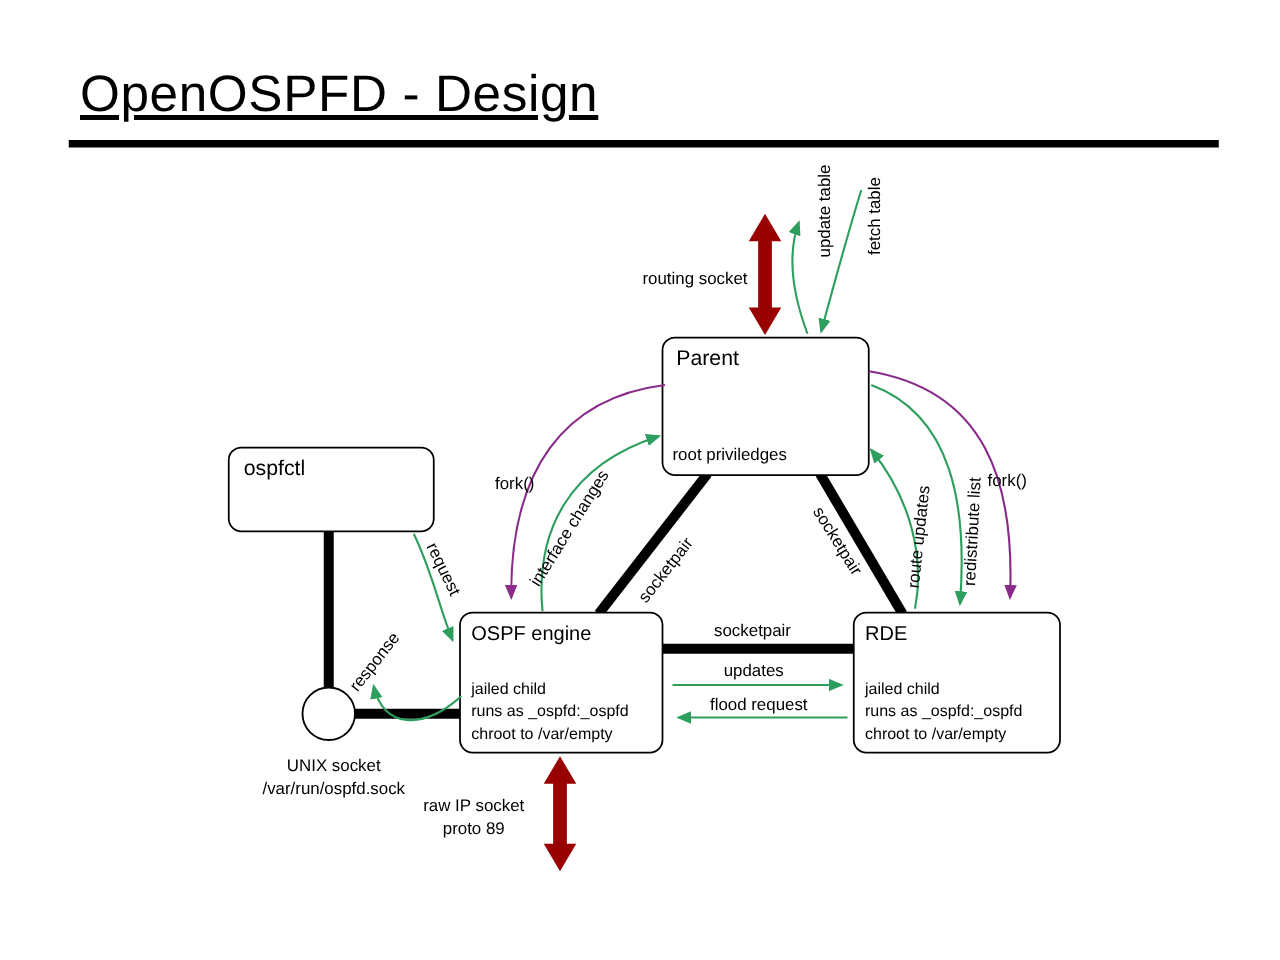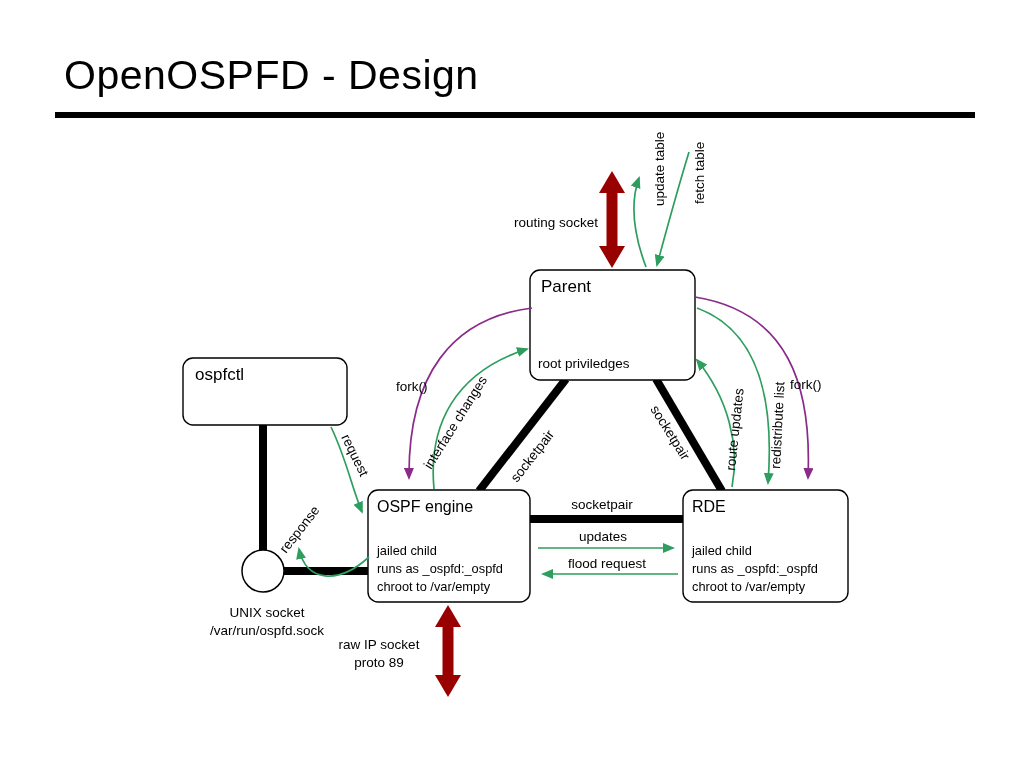--- a/index.html
+++ b/index.html
@@ -1,18 +1,18 @@
 <!DOCTYPE html>
 <html style="--arrow-green: #2e9e5e; --arrow-purple: #8a2b8a; --arrow-darkred: #990000;"><head>
 <meta charset="utf-8">
 <style>
   html,body{margin:0;padding:0;background:#fff;}
   .slide{position:relative;width:1024px;height:768px;background:#ffffff;overflow:hidden;
          font-family:"Liberation Sans",sans-serif;}
-  .title{position:absolute;left:64px;top:52px;font-size:41px;color:#000;letter-spacing:0.5px;}
+  .title{position:absolute;left:64px;top:52px;font-size:41px;color:#000;letter-spacing:0.5px;text-decoration:underline;}
   .rule{position:absolute;left:55px;top:112px;width:920px;height:6px;background:#000;}
   .diagram{position:absolute;left:0;top:0;}
   .box{fill:#ffffff;stroke:#000000;stroke-width:1.4;}
   .thick{stroke:#000000;stroke-width:8;fill:none;}
   .sock{fill:#ffffff;stroke:#000000;stroke-width:1.5;}
   .g{stroke:var(--arrow-green,#2e9e5e);stroke-width:1.7;fill:none;}
   .p{stroke:var(--arrow-purple,#8a2b8a);stroke-width:1.7;fill:none;}
   .red{stroke:var(--arrow-darkred,#990000);stroke-width:11;fill:none;}
   .redhead{fill:var(--arrow-darkred,#990000);stroke:none;}
   .gfill{fill:var(--arrow-green,#2e9e5e);}

